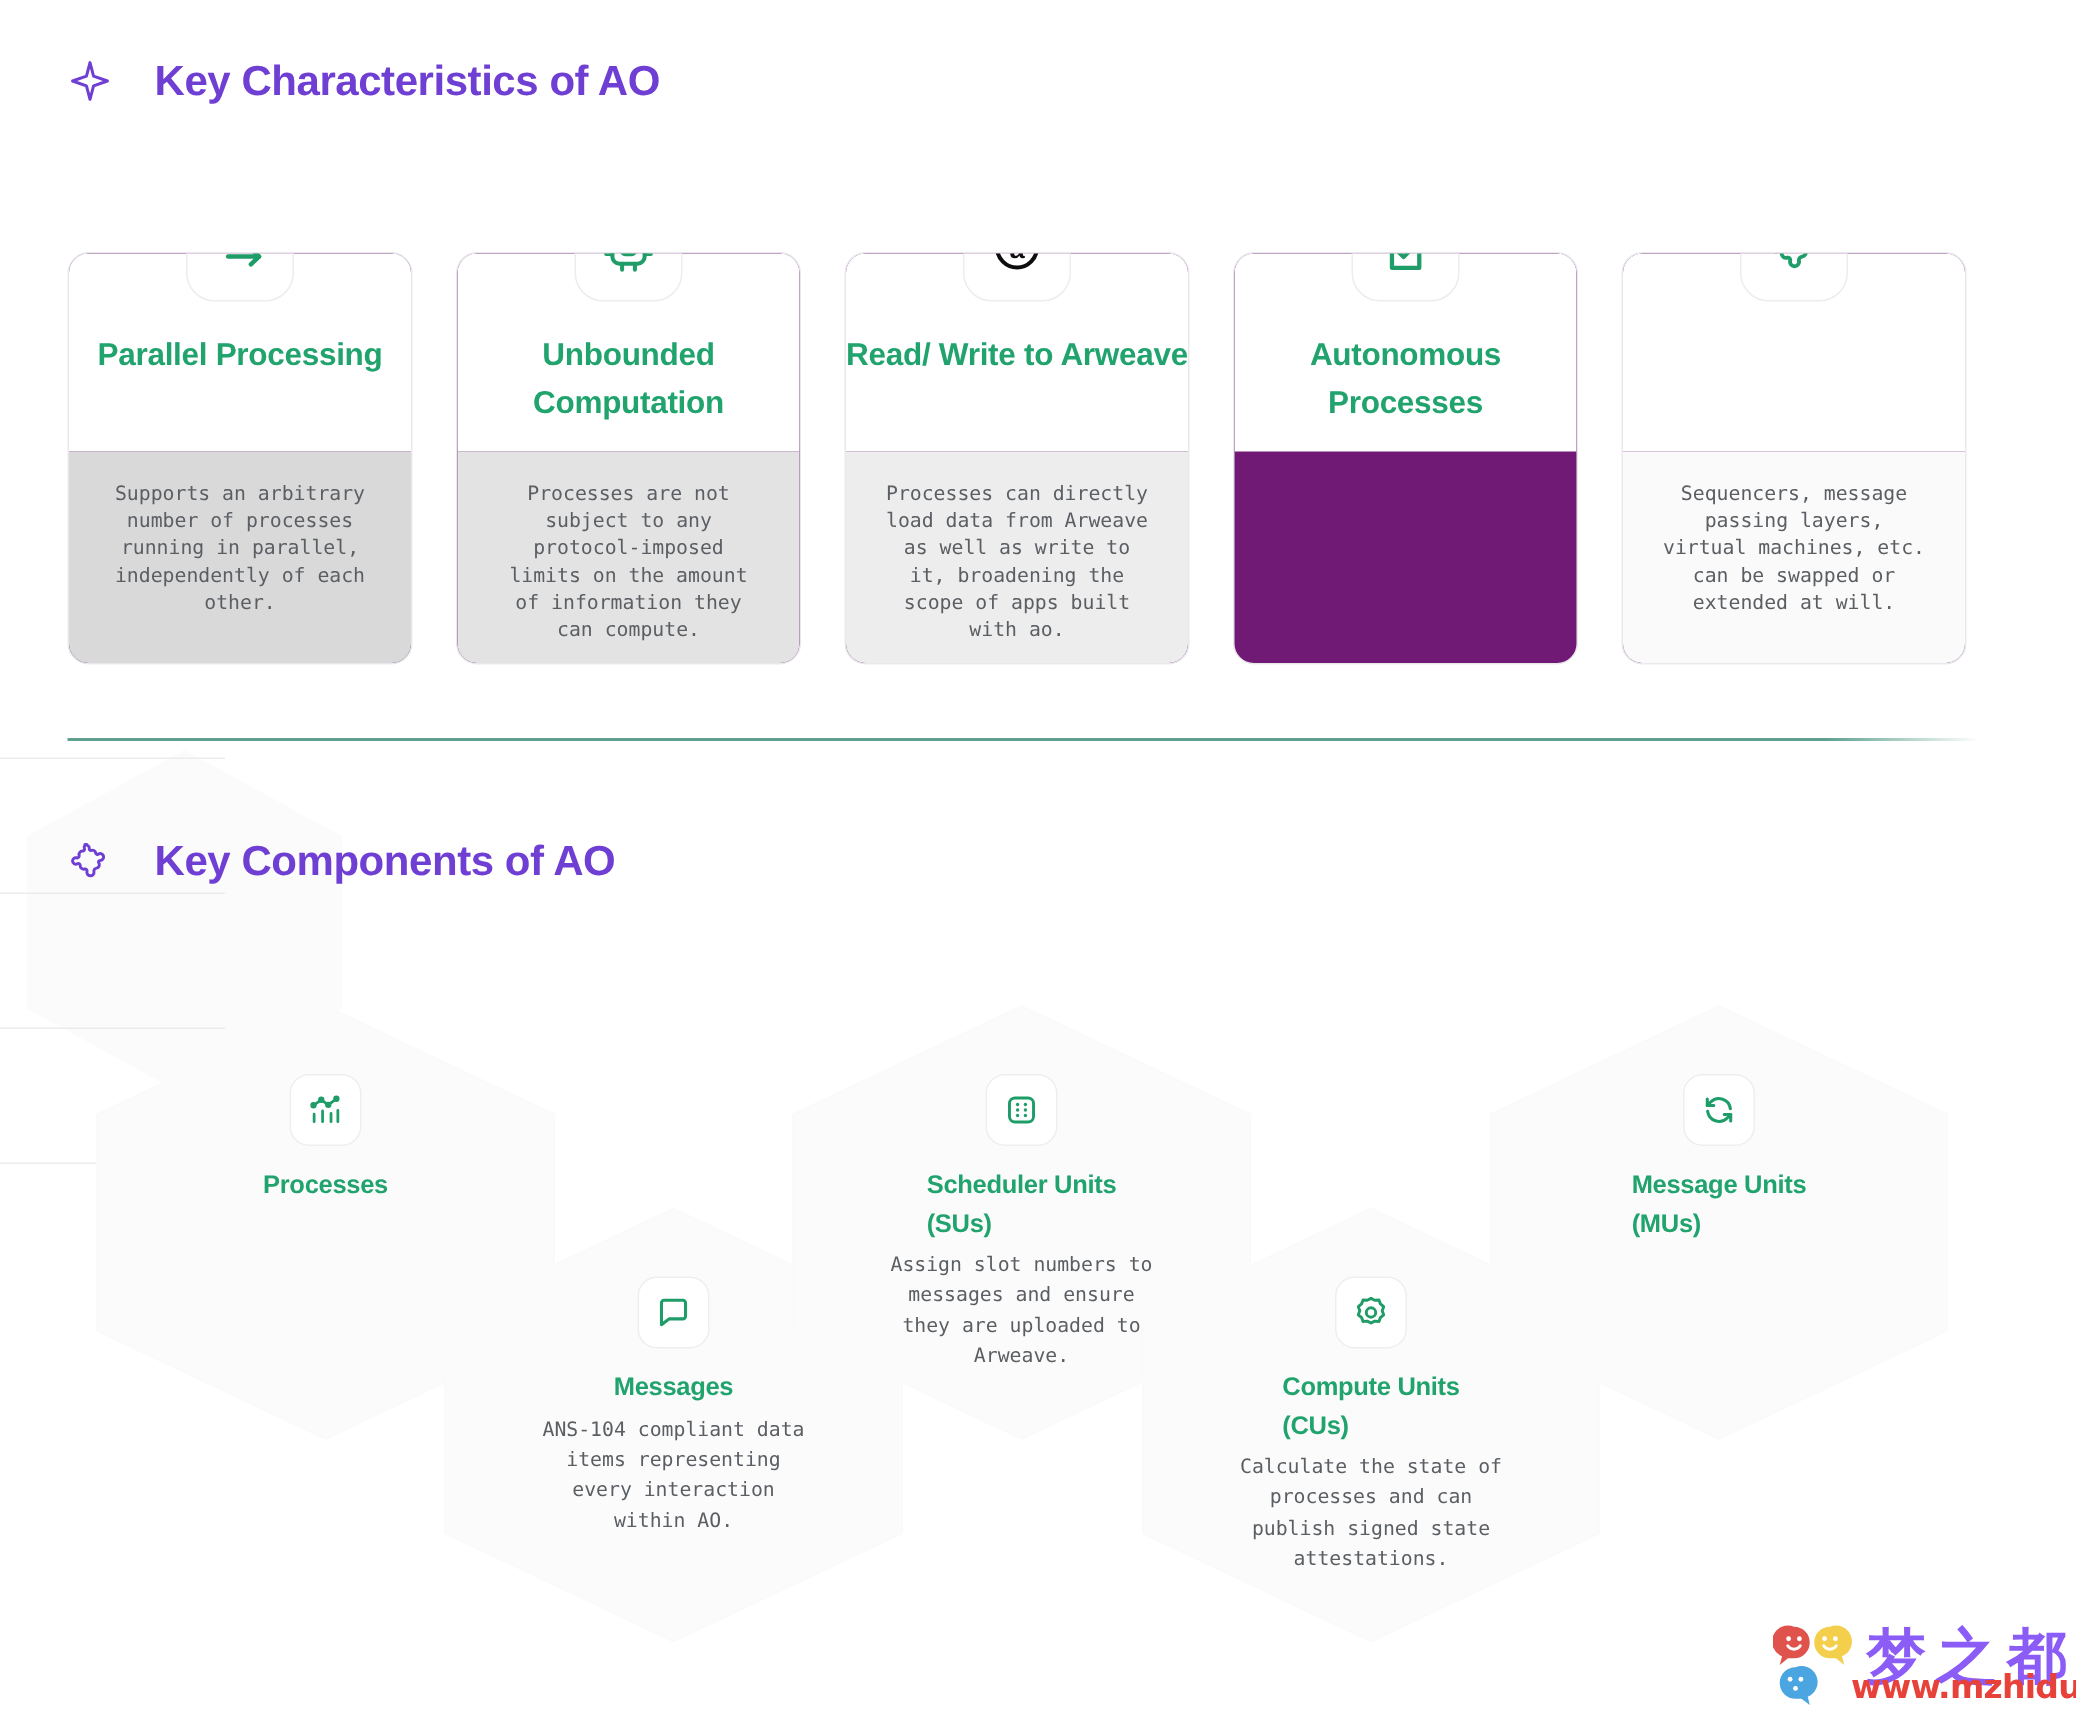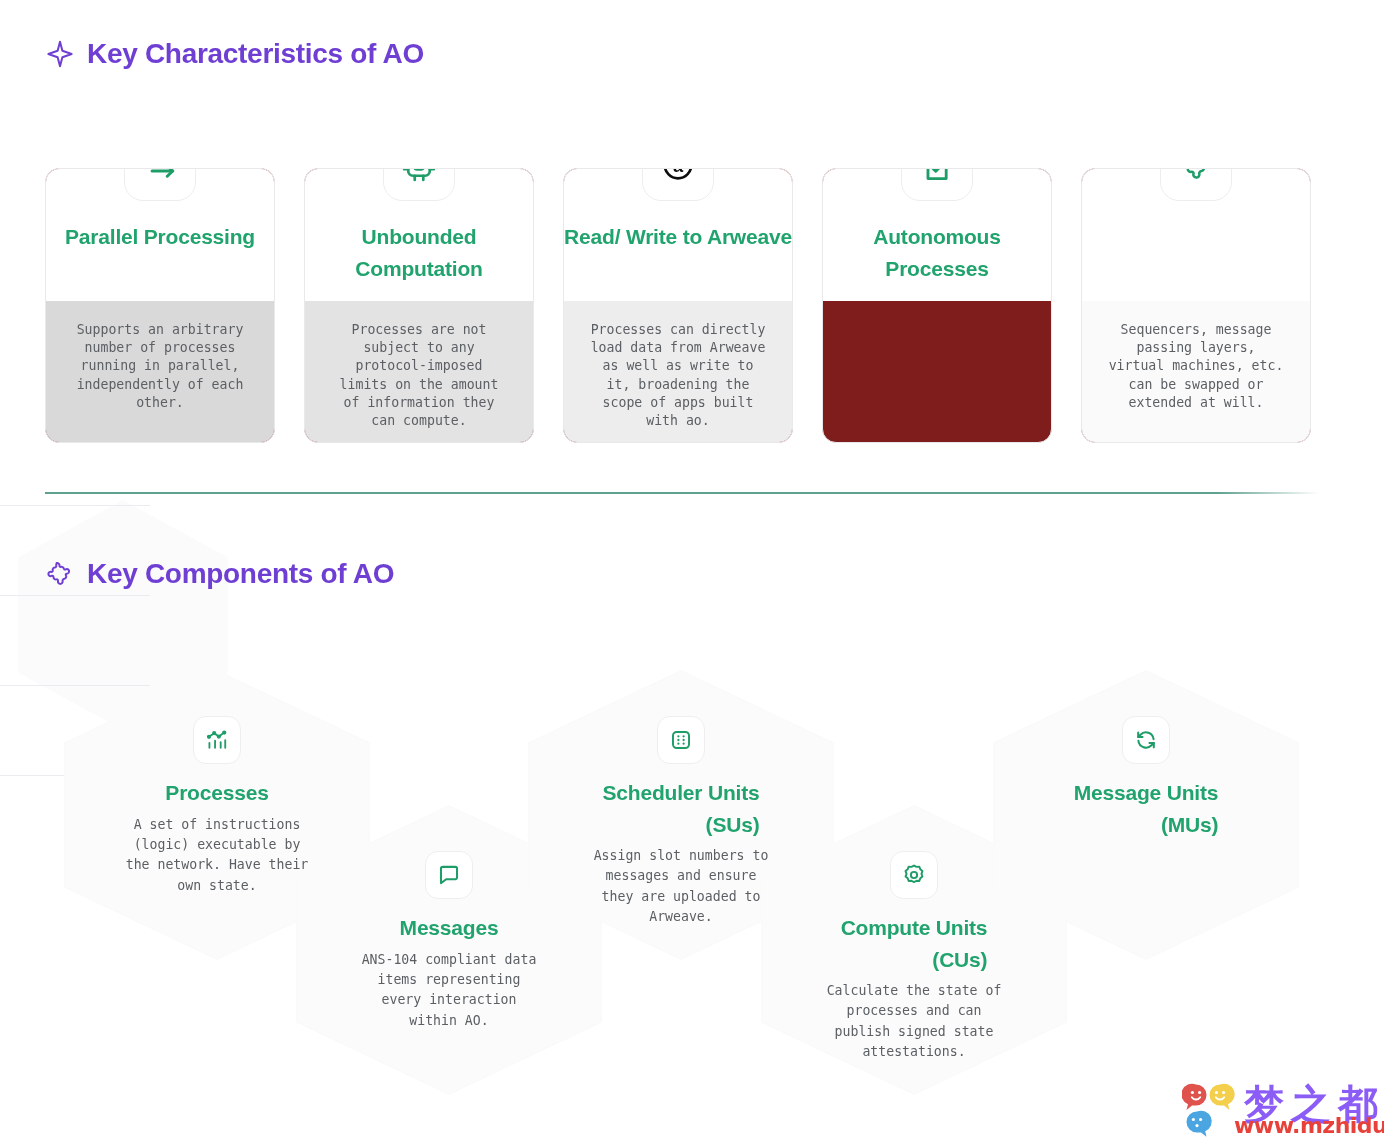--- a/index.html
+++ b/index.html
@@ -16,41 +16,41 @@
   .ghost-lines { position: absolute; left: 0; top: 505px; width: 150px; height: 320px; }
   .ghost-lines i { position: absolute; left: 0; width: 150px; height: 1px; background: #ececf0; display: block; }
   .ghost-hex {
     position: absolute; left: 18px; top: 500px; width: 210px; height: 230px;
     background: #fafafb;
     clip-path: polygon(50% 0%, 100% 25%, 100% 75%, 50% 100%, 0% 75%, 0% 25%);
     opacity: .75;
   }
 
   
-  .heading { position: absolute; display: flex; align-items: center; gap: 12px; justify-content: center; }
+  .heading { position: absolute; display: flex; align-items: center; gap: 28px; justify-content: center; }
   .heading .h-icon { width: 30px; height: 30px; flex: 0 0 30px; display: block; }
   .heading .h-text {
     font-size: 28px; font-weight: 700; color: #6f3fd4; letter-spacing: -0.3px;
     white-space: nowrap;
   }
   #heading-1 { left: 45px; top: 38px; }
   #heading-2 { left: 45px; top: 558px; }
 
   
   .divider {
     position: absolute; left: 45px; top: 492px; width: 1274px; height: 2px;
     background: linear-gradient(to right, #5fa08e 0%, #5fa08e 92%, rgba(95,160,142,0) 100%);
   }
 
   
   .cards { position: absolute; left: 45px; top: 168px; width: 1275px; height: 275px; }
   .card {
     position: absolute; top: 0; width: 230px; height: 275px;
     border: 1px solid #e9e9ec; border-radius: 14px;
-    background: #7f1d1d; overflow: hidden;
+    background: #701a75; overflow: hidden;
   }
   .card .card-top { height: 132px; background: #ffffff; }
   .card .card-title {
     position: absolute; left: 0; right: 0; top: 52px;
     text-align: center; font-size: 21px; font-weight: 700; color: #21a36d;
     line-height: 1.52; letter-spacing: -0.2px;
   }
   .card .card-body {
     position: absolute; left: 0; right: 0; top: 132px; bottom: 0;
     padding: 20px 16px 0;
@@ -82,22 +82,22 @@
   }
   .hex-badge {
     position: relative; z-index: 2; margin-top: 46px;
     width: 48px; height: 48px; border-radius: 13px;
     background: #ffffff; border: 1px solid #eeeef1;
     display: flex; align-items: center; justify-content: center;
   }
   .hex-badge svg { width: 26px; height: 26px; }
   .hex-title {
     position: relative; z-index: 2; margin-top: 13px;
-    font-size: 21px; font-weight: 700; color: #21a36d;
-    text-align: right; line-height: 1.5; letter-spacing: -0.2px;
+    font-size: 17px; font-weight: 700; color: #21a36d;
+    text-align: left; line-height: 1.5; letter-spacing: -0.2px;
     white-space: pre-line;
   }
   .hex-desc {
     position: relative; z-index: 2; margin-top: 6px; width: 250px;
     font-family: "DejaVu Sans Mono", monospace;
     font-size: 13.2px; line-height: 1.55; color: #5b5f63; text-align: center;
     white-space: pre-line;
   }
 
   
@@ -243,24 +243,20 @@
         <svg viewBox="0 0 24 24" fill="none" stroke="#1f9d68" stroke-width="1.7" stroke-linecap="round" stroke-linejoin="round">
           <path d="M4.6 9.1 9.4 5.7l4.3 3.1 5-3.7"></path>
           <circle cx="4.6" cy="9.1" r="1.1" fill="#1f9d68"></circle>
           <circle cx="9.4" cy="5.7" r="1.1" fill="#1f9d68"></circle>
           <circle cx="13.7" cy="8.8" r="1.1" fill="#1f9d68"></circle>
           <circle cx="18.7" cy="5.1" r="1.1" fill="#1f9d68"></circle>
           <path d="M5 14.6v4.6M10.2 12.6v6.6M15.4 14.1v5.1M19.6 12.2v7"></path>
         </svg>
       </div>
       <div class="hex-title">Processes</div>
-      <div class="hex-desc">A set of instructions
-(logic) executable by
-the network. Have their
-own state.</div>
     </div>
 
     <div class="hex" style="left:296px; top:165px">
       <div class="hex-inner"></div>
       <div class="hex-badge">
         <svg viewBox="0 0 24 24" fill="none" stroke="#1f9d68" stroke-width="1.9" stroke-linecap="round" stroke-linejoin="round">
           <path d="M4.6 6.1a1.6 1.6 0 0 1 1.6-1.6h11.6a1.6 1.6 0 0 1 1.6 1.6v8.2a1.6 1.6 0 0 1-1.6 1.6H9.4l-4.8 3.6z"></path>
         </svg>
       </div>
       <div class="hex-title">Messages</div>

